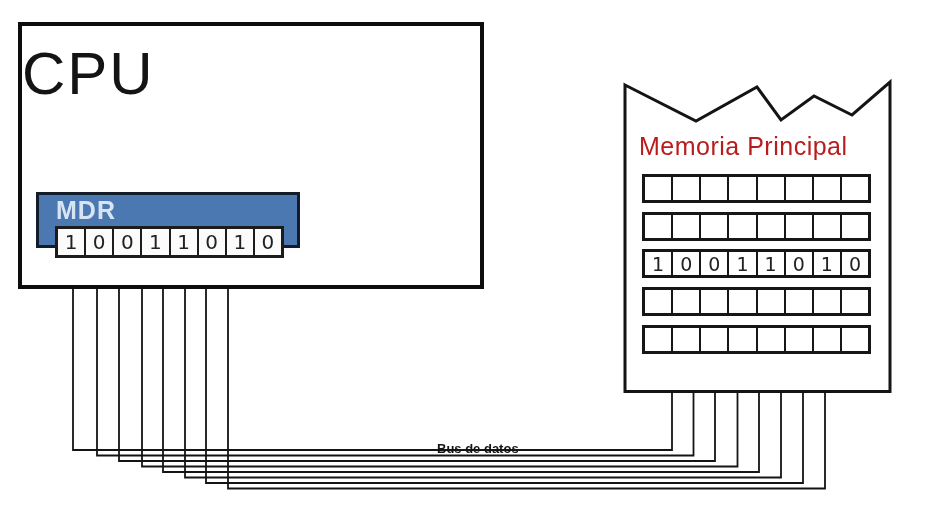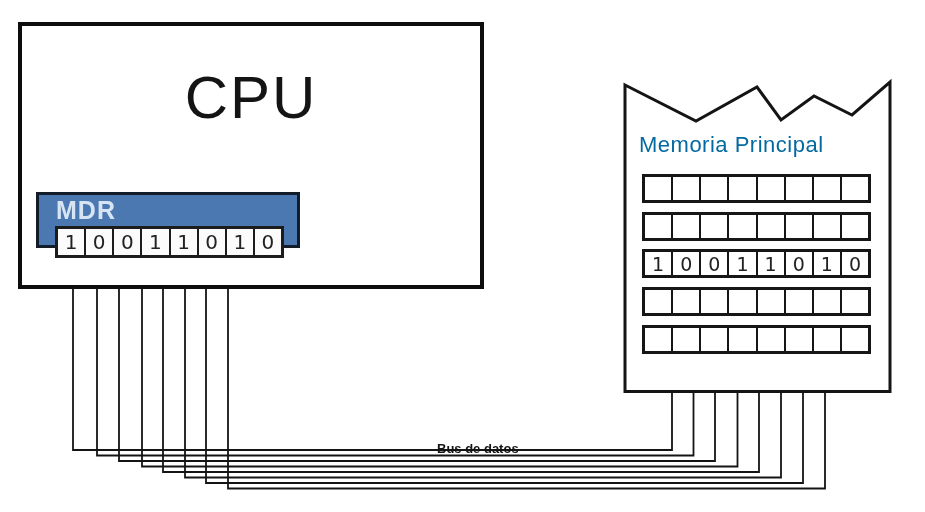--- a/index.html
+++ b/index.html
@@ -26,22 +26,21 @@
 
   
   .cpu-box {
     position: absolute;
     left: 18px; top: 22px;
     width: 466px; height: 267px;
     border: 4px solid #0d0d0d;
     background: #ffffff;
   }
   .cpu-title {
-    margin-top: 42px;
-    text-align: center;
+    margin-top: 18px;
     font-size: 60px;
     line-height: 1;
     letter-spacing: 2px;
     color: #141414;
     font-family: "Liberation Sans", sans-serif;
   }
 
   
   .mdr {
     position: absolute;
@@ -75,23 +74,23 @@
     justify-content: center;
     font-size: 20px;
     color: #222222;
     background: #fbfbfb;
   }
 
   
   .mem-title {
     position: absolute;
     left: 639px; top: 132px;
-    font-size: 22px;
+    font-size: 25px;
     letter-spacing: 0.5px;
-    color: #0369a1;
+    color: #b91c1c;
     font-family: "Liberation Sans", sans-serif;
     white-space: nowrap;
   }
 
   
   .mem-grid {
     position: absolute;
     left: 642px; top: 174px;
     display: flex;
     flex-direction: column;

